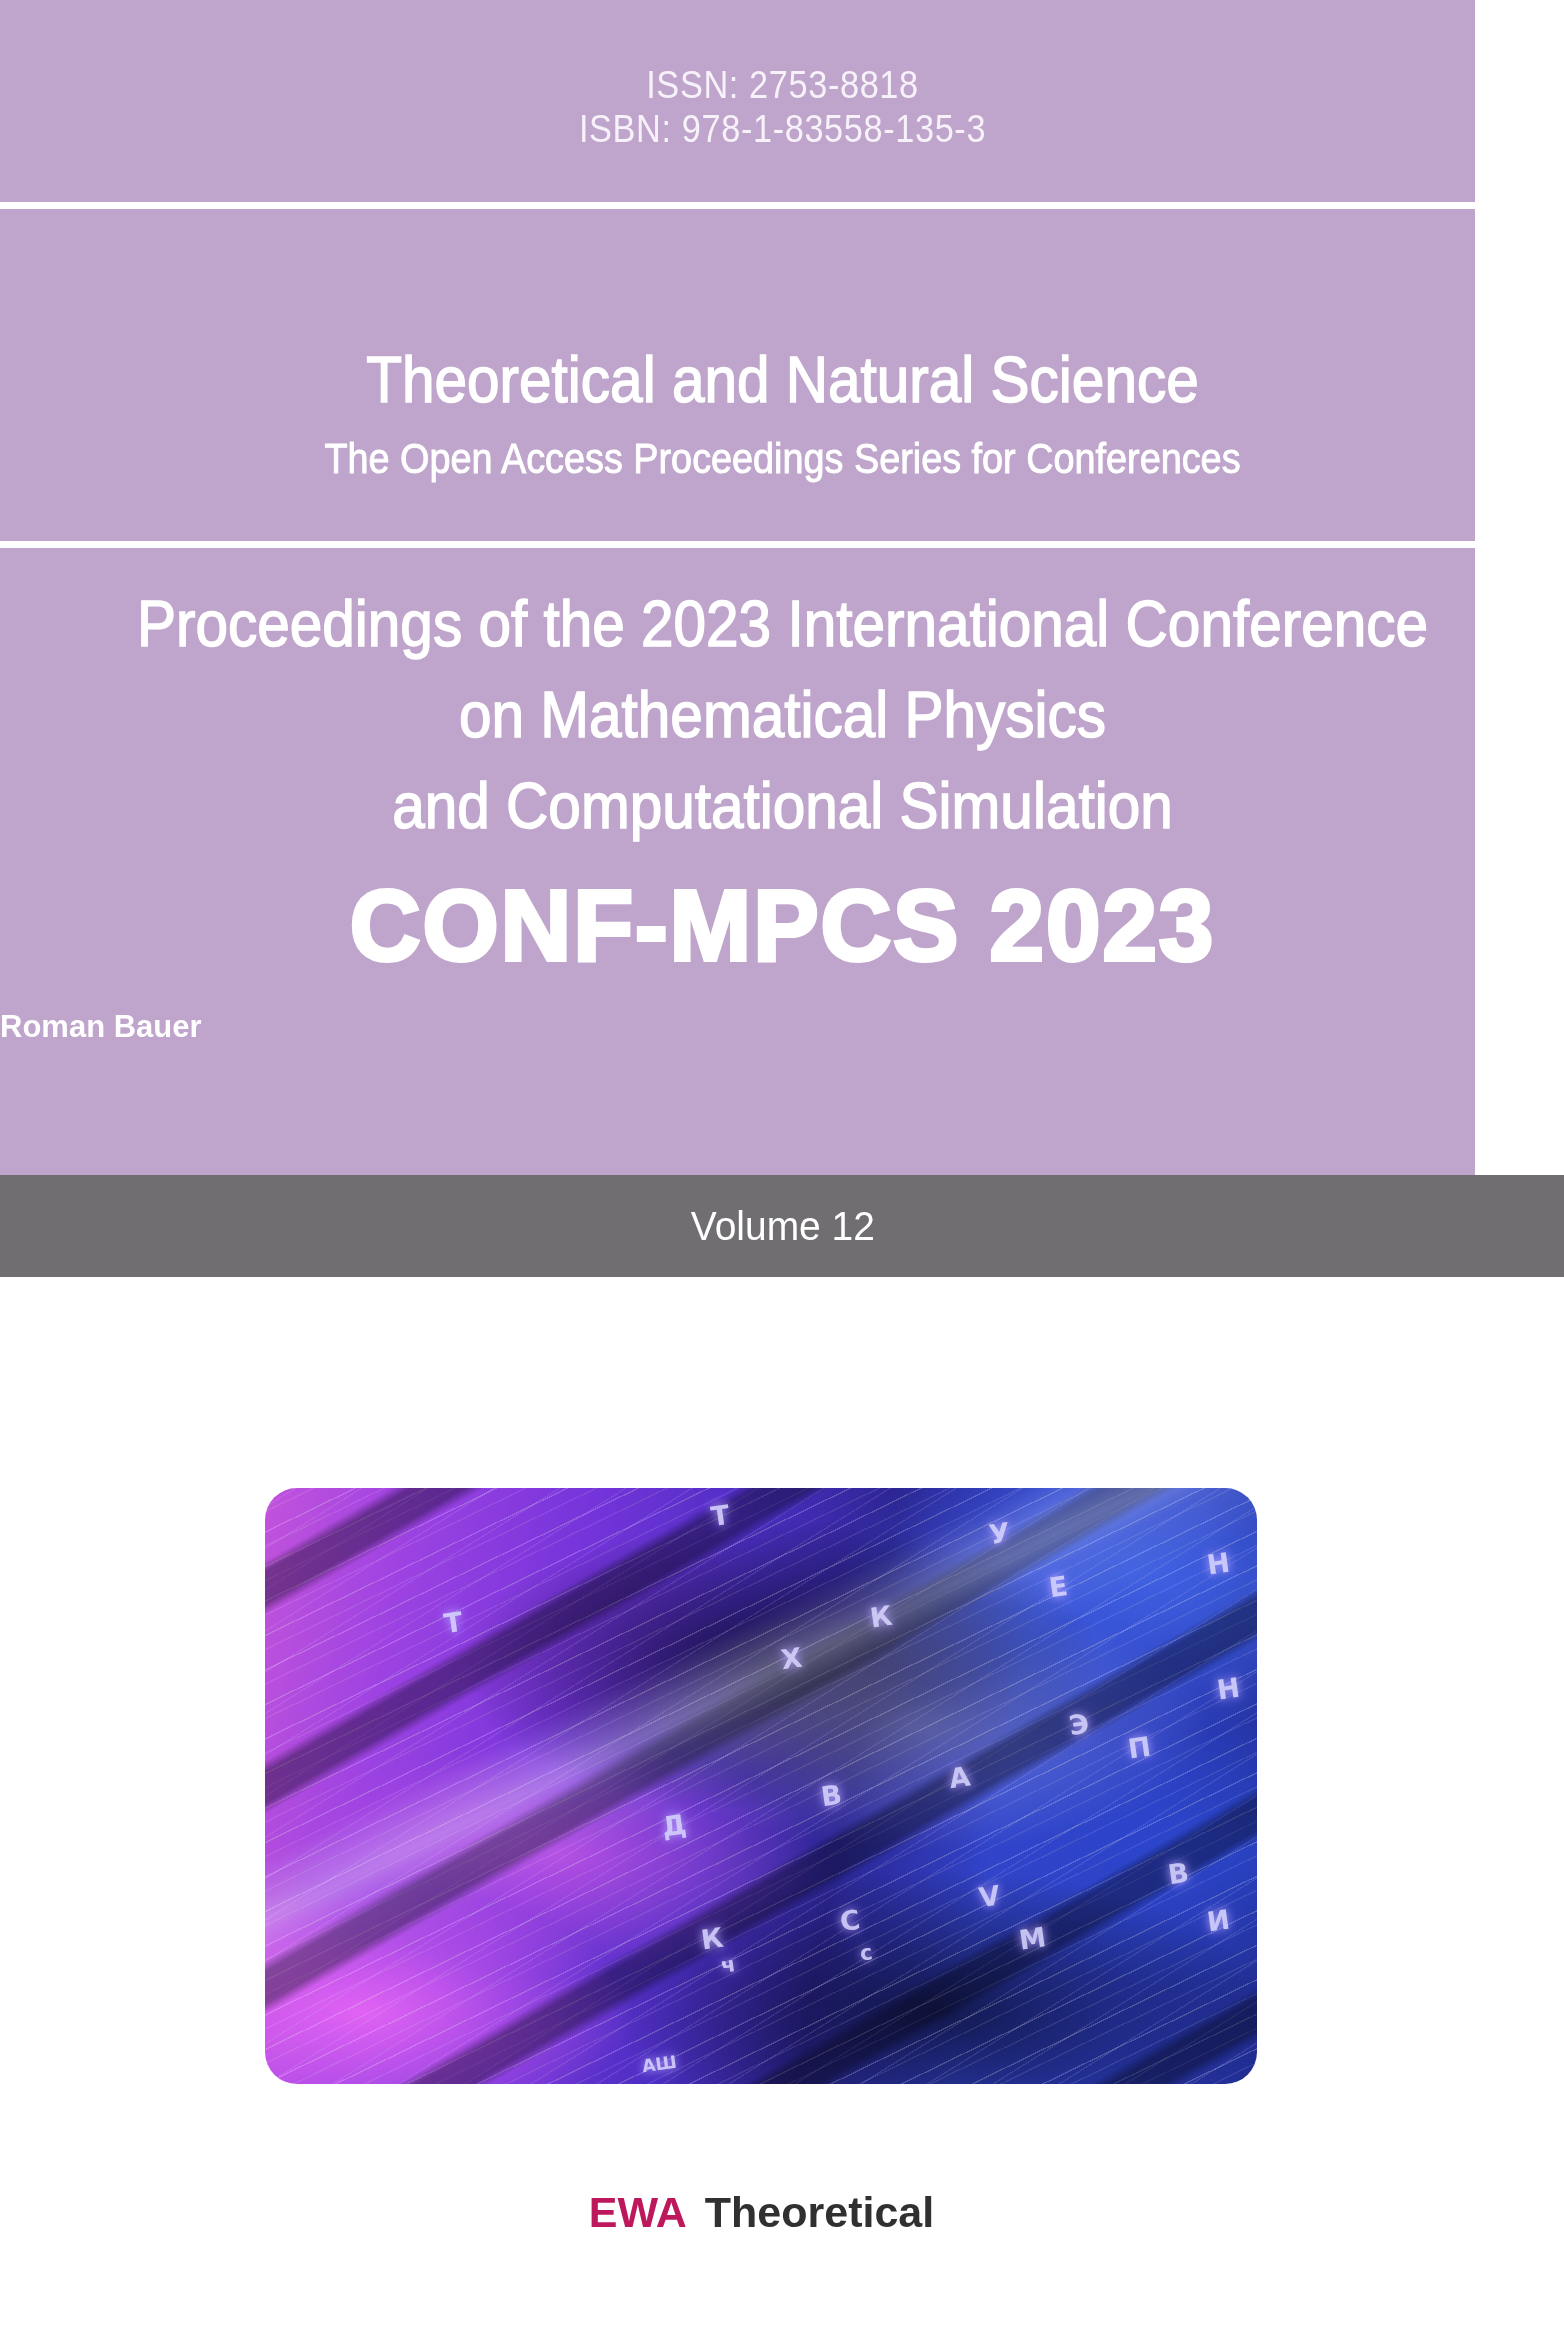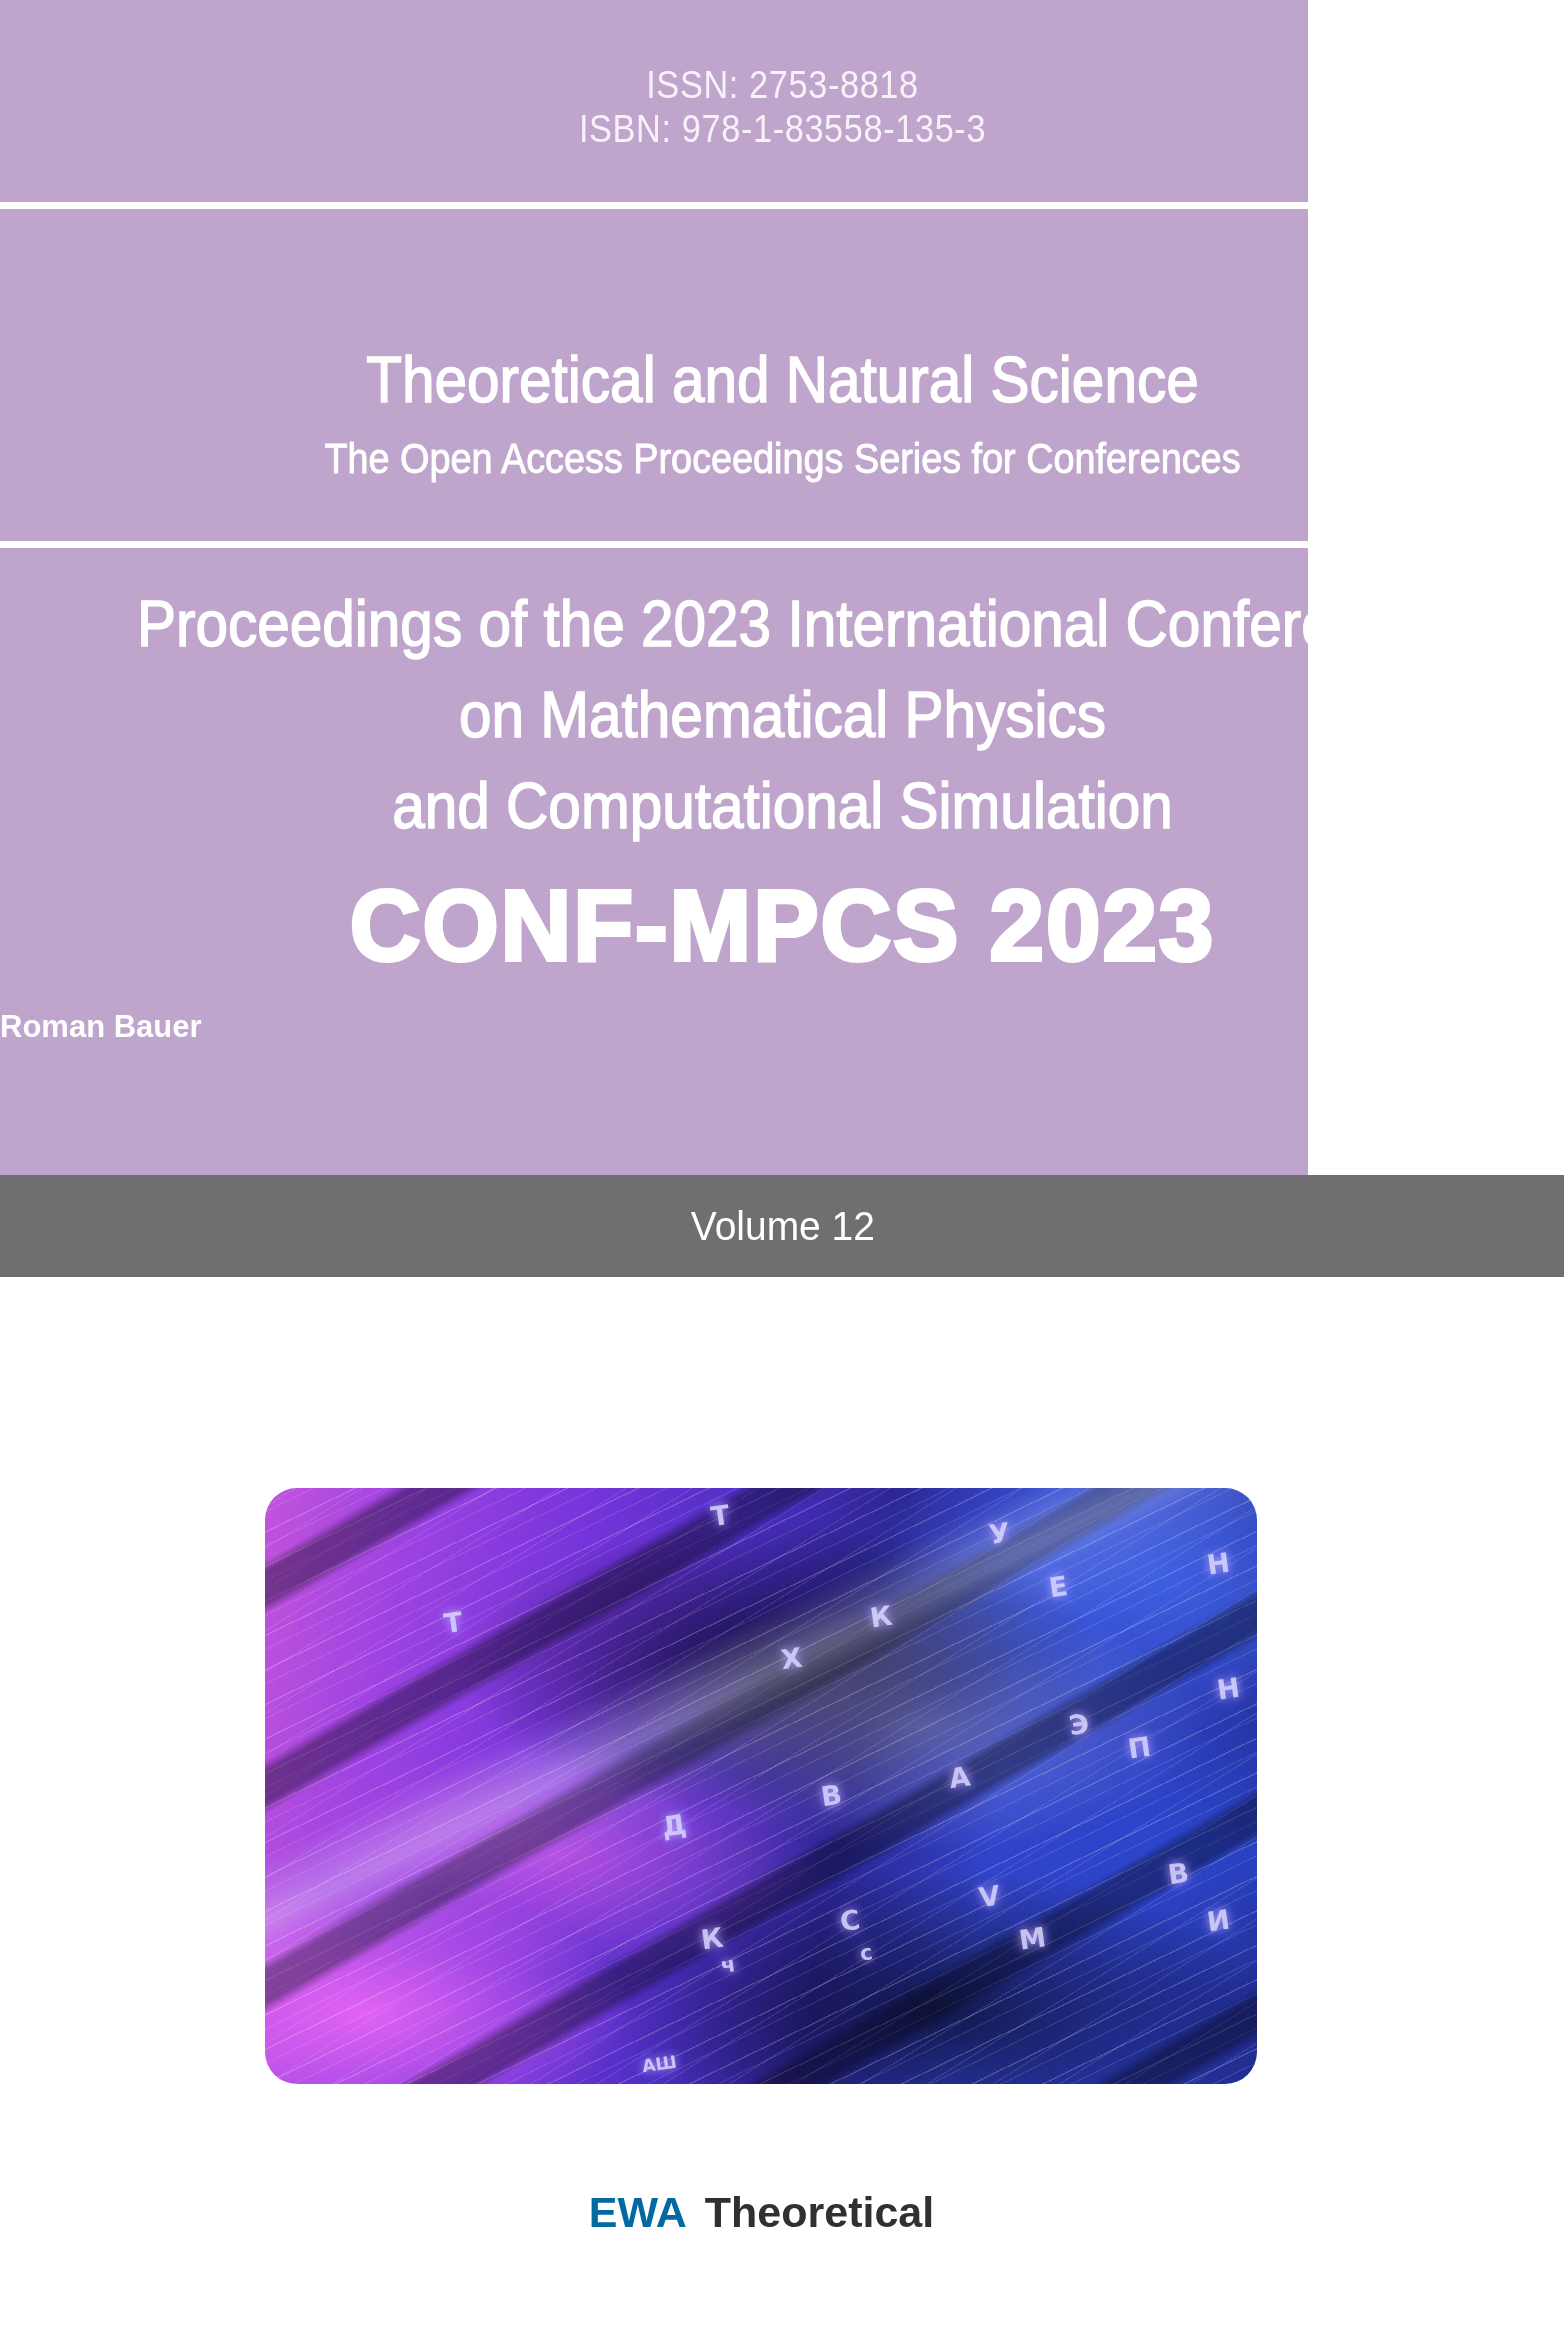--- a/index.html
+++ b/index.html
@@ -5,21 +5,21 @@
   html,body{margin:0;padding:0;background:#ffffff;}
   .page{
     position:relative;
     width:1565px;height:2330px;
     background:#ffffff;
     font-family:"Liberation Sans", sans-serif;
     overflow:hidden;
   }
   
   .purple-panel{
-    position:absolute;top:0;left:0;width:1308px;height:1175px;
+    position:absolute;top:0;left:0;width:1475px;height:1175px;
     background:#bfa4cc;
   }
   .divider{position:absolute;left:0;width:1565px;height:6.7px;background:#ffffff;}
   .divider-1{top:202px;}
   .divider-2{top:541px;}
 
   .issn,.isbn{
     position:absolute;left:0;width:1565px;text-align:center;
     color:#f7f2f9;font-size:39px;line-height:41px;font-weight:400;
     transform:scaleX(0.88);letter-spacing:0.7px;
@@ -101,21 +101,21 @@
     transform:rotate(-8deg);opacity:0.9;
   }
 
   
   .publisher{
     position:absolute;top:2189px;left:0;width:1565px;text-align:center;
     font-size:43px;line-height:47px;font-weight:700;
     transform:translateX(-21px);
     white-space:nowrap;
   }
-  .publisher .ewa{color:#0369a1;margin-right:18px;}
+  .publisher .ewa{color:#be185d;margin-right:18px;}
   .publisher .pub{color:#303030;}
 </style>
 </head>
 <body>
 
 <div class="page">
 
   <div class="purple-panel">
     <div class="issn">ISSN: 2753-8818</div>
     <div class="isbn">ISBN: 978-1-83558-135-3</div>

